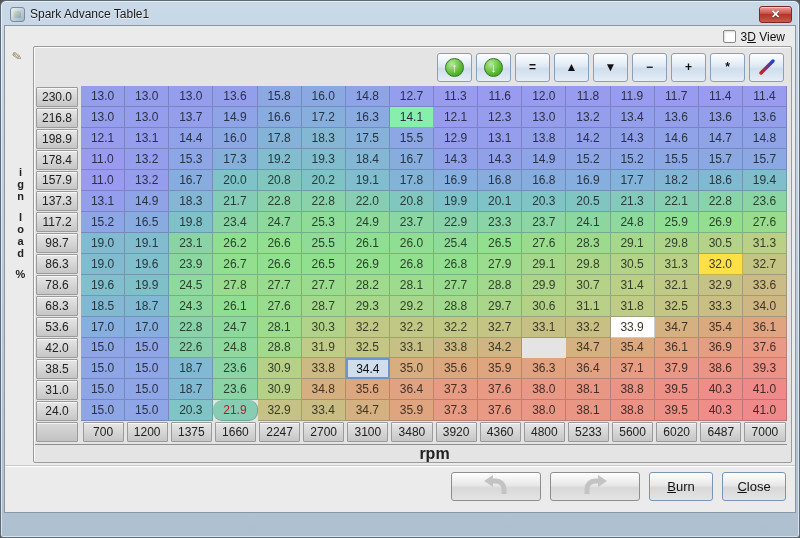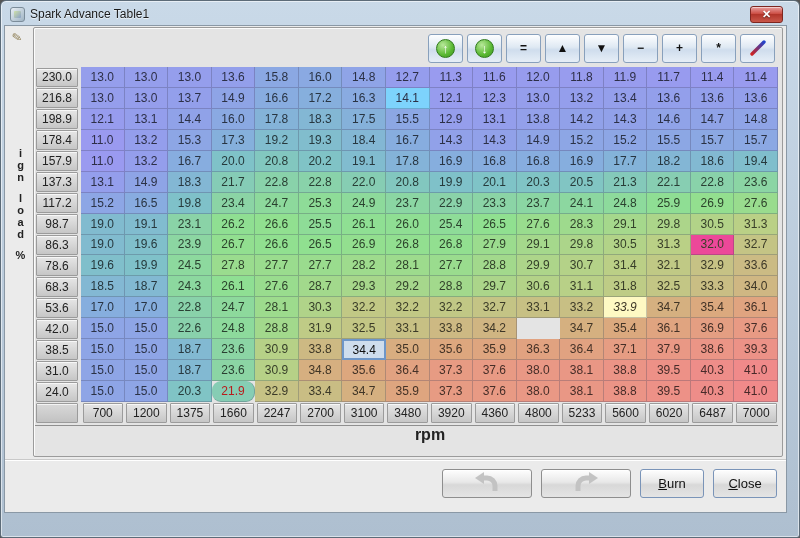--- a/index.html
+++ b/index.html
@@ -1,20 +1,20 @@
 <!DOCTYPE html>
 <html><head>
 <meta charset="utf-8">
 <style>
   * { box-sizing: border-box; margin: 0; padding: 0; }
   html,body { width:800px; height:538px; overflow:hidden; background:#555;
               font-family:"Liberation Sans", sans-serif; }
   .window { position:absolute; top:0; left:0; width:800px; height:538px;
             background:linear-gradient(#c9d9e8,#aebfd0); border:1px solid #5c6b78;
-            border-radius:6px 6px 3px 3px; padding:2px 12px 3px 3px;
+            border-radius:6px 6px 3px 3px; padding:2px 3px 3px 3px;
             box-shadow: inset 0 0 0 1px rgba(255,255,255,.55); }
   .titlebar { height:22px; display:flex; align-items:center; padding:0 4px; }
   .title-icon { width:15px; height:15px; margin:0 5px 0 2px;
             background:linear-gradient(135deg,#e8eef4,#9fb4c4); border:1px solid #7b8c9a;
             border-radius:3px; position:relative; }
   .title-icon::after { content:""; position:absolute; left:3px; top:3px; width:7px; height:7px;
             background:linear-gradient(135deg,#cfe0a8,#8aa0c8); border-radius:1px; }
   .title-text { font-size:12px; color:#1a1a1a; text-shadow:0 1px 1px rgba(255,255,255,.8); }
   .close-btn { margin-left:auto; width:33px; height:17px; border-radius:3px;
             background:linear-gradient(#e9a0a0,#cc4e44 45%,#b03328 46%,#c9574a);
@@ -86,20 +86,24 @@
 
 <div class="window">
   <div class="titlebar">
     <div class="title-icon"></div>
     <div class="title-text">Spark Advance Table1</div>
     <div class="close-btn">
       <span>✕</span>
     </div>
   </div>
   <div class="win-body">
+    <div class="view3d-row">
+      <div class="checkbox"></div>
+      <div class="checkbox-label">3<span class="u">D</span> View</div>
+    </div>
     <div class="panel-row">
       <div class="left-strip">
         <div class="edit-icon">✎</div>
         <div class="y-axis" id="y-axis">
             <span>i</span>
             <span>g</span>
             <span>n</span>
             <div class="y-gap"></div>
             <span>l</span>
             <span>o</span>
@@ -155,21 +159,21 @@
               <div class="cell" style="background: rgb(153, 155, 239); color: rgb(46, 47, 72);">11.4</div>
               <div class="cell" style="background: rgb(153, 155, 239); color: rgb(46, 47, 72);">11.4</div>
               <div class="rowhdr">216.8</div>
               <div class="cell" style="background: rgb(149, 158, 236); color: rgb(45, 47, 71);">13.0</div>
               <div class="cell" style="background: rgb(149, 158, 236); color: rgb(45, 47, 71);">13.0</div>
               <div class="cell" style="background: rgb(147, 159, 235); color: rgb(44, 48, 71);">13.7</div>
               <div class="cell" style="background: rgb(142, 164, 230); color: rgb(43, 49, 69);">14.9</div>
               <div class="cell" style="background: rgb(136, 172, 224); color: rgb(41, 52, 67);">16.6</div>
               <div class="cell" style="background: rgb(134, 175, 221); color: rgb(40, 53, 66);">17.2</div>
               <div class="cell" style="background: rgb(137, 171, 225); color: rgb(41, 51, 68);">16.3</div>
-              <div class="cell" style="background: #7dd3fc; color: rgb(44, 48, 70);">14.1</div>
+              <div class="cell" style="background: #86efac; color: rgb(44, 48, 70);">14.1</div>
               <div class="cell" style="background: rgb(151, 156, 238); color: rgb(45, 47, 71);">12.1</div>
               <div class="cell" style="background: rgb(151, 157, 237); color: rgb(45, 47, 71);">12.3</div>
               <div class="cell" style="background: rgb(149, 158, 236); color: rgb(45, 47, 71);">13.0</div>
               <div class="cell" style="background: rgb(148, 158, 236); color: rgb(44, 47, 71);">13.2</div>
               <div class="cell" style="background: rgb(148, 159, 235); color: rgb(44, 48, 71);">13.4</div>
               <div class="cell" style="background: rgb(147, 159, 235); color: rgb(44, 48, 71);">13.6</div>
               <div class="cell" style="background: rgb(147, 159, 235); color: rgb(44, 48, 71);">13.6</div>
               <div class="cell" style="background: rgb(147, 159, 235); color: rgb(44, 48, 71);">13.6</div>
               <div class="rowhdr">198.9</div>
               <div class="cell" style="background: rgb(151, 156, 238); color: rgb(45, 47, 71);">12.1</div>
@@ -281,21 +285,21 @@
               <div class="cell" style="background: rgb(145, 224, 144); color: rgb(44, 67, 43);">26.6</div>
               <div class="cell" style="background: rgb(144, 224, 144); color: rgb(43, 67, 43);">26.5</div>
               <div class="cell" style="background: rgb(147, 223, 143); color: rgb(44, 67, 43);">26.9</div>
               <div class="cell" style="background: rgb(146, 223, 144); color: rgb(44, 67, 43);">26.8</div>
               <div class="cell" style="background: rgb(146, 223, 144); color: rgb(44, 67, 43);">26.8</div>
               <div class="cell" style="background: rgb(155, 220, 142); color: rgb(47, 66, 43);">27.9</div>
               <div class="cell" style="background: rgb(165, 216, 140); color: rgb(50, 65, 42);">29.1</div>
               <div class="cell" style="background: rgb(172, 213, 138); color: rgb(52, 64, 41);">29.8</div>
               <div class="cell" style="background: rgb(178, 211, 136); color: rgb(53, 63, 41);">30.5</div>
               <div class="cell" style="background: rgb(186, 208, 134); color: rgb(56, 62, 40);">31.3</div>
-              <div class="cell" style="background: #ec4899; color: rgb(58, 61, 40);">32.0</div>
+              <div class="cell" style="background: #fde047; color: rgb(58, 61, 40);">32.0</div>
               <div class="cell" style="background: rgb(196, 196, 133); color: rgb(59, 59, 40);">32.7</div>
               <div class="rowhdr">78.6</div>
               <div class="cell" style="background: rgb(128, 191, 203); color: rgb(38, 57, 61);">19.6</div>
               <div class="cell" style="background: rgb(127, 193, 201); color: rgb(38, 58, 60);">19.9</div>
               <div class="cell" style="background: rgb(141, 217, 158); color: rgb(42, 65, 47);">24.5</div>
               <div class="cell" style="background: rgb(154, 220, 142); color: rgb(46, 66, 43);">27.8</div>
               <div class="cell" style="background: rgb(154, 220, 142); color: rgb(46, 66, 43);">27.7</div>
               <div class="cell" style="background: rgb(154, 220, 142); color: rgb(46, 66, 43);">27.7</div>
               <div class="cell" style="background: rgb(158, 219, 141); color: rgb(47, 66, 42);">28.2</div>
               <div class="cell" style="background: rgb(157, 219, 141); color: rgb(47, 66, 42);">28.1</div>
@@ -330,21 +334,21 @@
               <div class="cell" style="background: rgb(137, 210, 170); color: rgb(41, 63, 51);">22.8</div>
               <div class="cell" style="background: rgb(141, 217, 156); color: rgb(42, 65, 47);">24.7</div>
               <div class="cell" style="background: rgb(157, 219, 141); color: rgb(47, 66, 42);">28.1</div>
               <div class="cell" style="background: rgb(176, 211, 137); color: rgb(53, 63, 41);">30.3</div>
               <div class="cell" style="background: rgb(193, 200, 133); color: rgb(58, 60, 40);">32.2</div>
               <div class="cell" style="background: rgb(193, 200, 133); color: rgb(58, 60, 40);">32.2</div>
               <div class="cell" style="background: rgb(193, 200, 133); color: rgb(58, 60, 40);">32.2</div>
               <div class="cell" style="background: rgb(196, 196, 133); color: rgb(59, 59, 40);">32.7</div>
               <div class="cell" style="background: rgb(199, 192, 132); color: rgb(60, 58, 40);">33.1</div>
               <div class="cell" style="background: rgb(200, 191, 132); color: rgb(60, 57, 40);">33.2</div>
-              <div class="cell" style="background: #fef9c3; color: rgb(62, 55, 39); font-style: italic;">33.9</div>
+              <div class="cell" style="background: #ffffff; color: rgb(62, 55, 39);">33.9</div>
               <div class="cell" style="background: rgb(213, 176, 128); color: rgb(64, 53, 38);">34.7</div>
               <div class="cell" style="background: rgb(219, 169, 126); color: rgb(66, 51, 38);">35.4</div>
               <div class="cell" style="background: rgb(224, 164, 128); color: rgb(67, 49, 38);">36.1</div>
               <div class="rowhdr">42.0</div>
               <div class="cell" style="background: rgb(142, 165, 230); color: rgb(43, 50, 69);">15.0</div>
               <div class="cell" style="background: rgb(142, 165, 230); color: rgb(43, 50, 69);">15.0</div>
               <div class="cell" style="background: rgb(137, 209, 172); color: rgb(41, 63, 52);">22.6</div>
               <div class="cell" style="background: rgb(141, 218, 156); color: rgb(42, 65, 47);">24.8</div>
               <div class="cell" style="background: rgb(162, 217, 140); color: rgb(49, 65, 42);">28.8</div>
               <div class="cell" style="background: rgb(191, 203, 134); color: rgb(57, 61, 40);">31.9</div>

